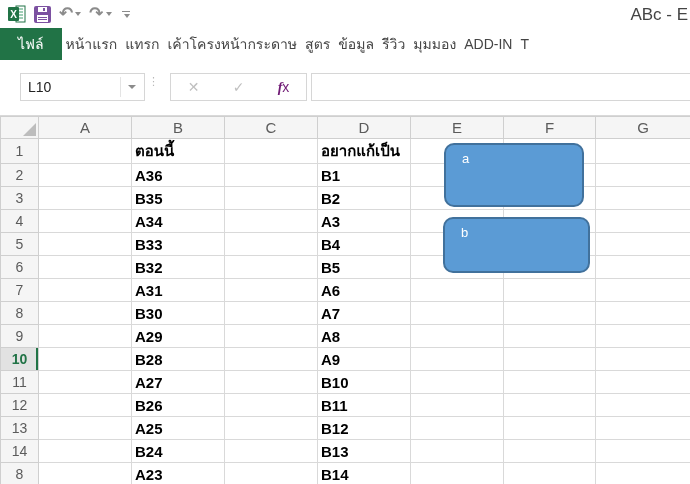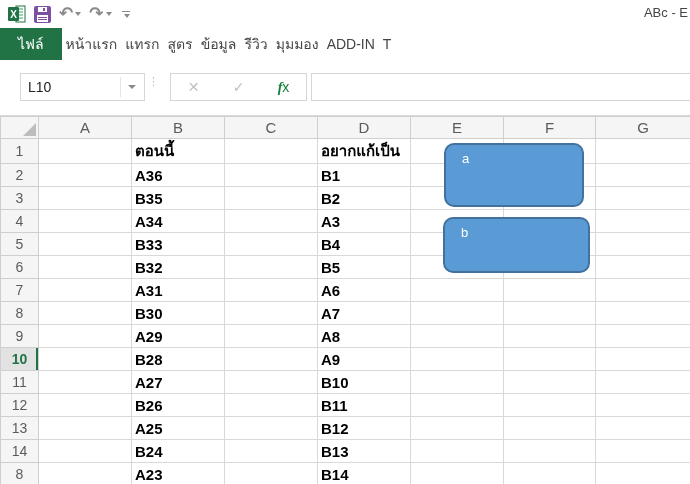--- a/index.html
+++ b/index.html
@@ -10,21 +10,21 @@
   
   .titlebar { position:absolute; top:0; left:0; width:100%; height:28px; background:#fff; }
   .qat { position:absolute; left:6px; top:3px; display:flex; align-items:center; gap:4px; }
   .qat-btn { display:inline-flex; align-items:center; justify-content:center;
     height:22px; padding:0 2px; }
   .arrow-glyph { font-size:17px; color:#8b8b8b; line-height:20px; font-weight:bold; }
   .caret-down { width:0; height:0; border-left:3px solid transparent;
     border-right:3px solid transparent; border-top:4px solid #8b8b8b; margin-left:2px; }
   .qat-more { display:inline-flex; flex-direction:column; align-items:center; gap:2px; margin-left:4px; }
   .qat-more .bar { width:8px; height:1px; background:#8b8b8b; }
-  .win-title { position:absolute; top:5px; right:2px; font-size:13px; color:#444;
+  .win-title { position:absolute; top:5px; right:2px; font-size:17px; color:#444;
     white-space:nowrap; overflow:hidden; }
 
   
   .tabbar { position:absolute; top:28px; left:0; width:100%; height:32px;
     display:flex; align-items:stretch; background:#fff; }
   .tab { display:flex; align-items:center; padding:0 4px; font-size:14px;
     color:#444; cursor:default; white-space:nowrap; }
   .tab.active { background:#217346; color:#fff; margin-left:0; padding:0 18px; }
 
   
@@ -35,21 +35,21 @@
   .nb-sep { width:1px; height:20px; background:#e4e4e4; margin-right:7px; }
   .nb-caret { width:0; height:0; border-left:4px solid transparent;
     border-right:4px solid transparent; border-top:4px solid #8b8b8b; margin-right:8px; }
   .fb-dots { position:absolute; left:148px; top:5px; color:#b8b8b8; font-size:11px;
     letter-spacing:0; line-height:6px; text-align:center; width:8px; }
   .fb-buttons { position:absolute; left:170px; top:0; width:137px; height:28px;
     border:1px solid #d6d6d6; background:#fff; display:flex; align-items:center;
     justify-content:space-around; }
   .fb-x { color:#c0c0c0; font-size:14px; font-weight:bold; }
   .fb-check { color:#c0c0c0; font-size:14px; font-weight:bold; }
-  .fb-fx { color:#15803d; font-size:14px; }
+  .fb-fx { color:#701a75; font-size:14px; }
   .fb-fx i { font-family:"Liberation Serif","DejaVu Serif",serif; font-style:italic; font-weight:bold; }
   .fb-input { position:absolute; left:311px; top:0; right:-2px; height:28px;
     border:1px solid #d6d6d6; background:#fff; }
 
   
   .sheet { position:absolute; top:115px; left:0; width:690px; border-top:1px solid #d9d9d9; }
   table { border-collapse:collapse; table-layout:fixed; width:690px; }
   th, td { border:1px solid #d9d9d9; overflow:hidden; white-space:nowrap; }
   thead th { background:#f5f5f5; border-color:#cfcfcf; height:22px;
     font-weight:400; font-size:15px; color:#5b5b5b; text-align:center; vertical-align:middle; }
@@ -115,20 +115,21 @@
         <span class="caret-down"></span>
       </span>
     </div>
     <div class="win-title">ABc - E</div>
   </div>
 
   <div class="tabbar">
       <span class="tab active">ไฟล์</span>
       <span class="tab">หน้าแรก</span>
       <span class="tab">แทรก</span>
+      <span class="tab">เค้าโครงหน้ากระดาษ</span>
       <span class="tab">สูตร</span>
       <span class="tab">ข้อมูล</span>
       <span class="tab">รีวิว</span>
       <span class="tab">มุมมอง</span>
       <span class="tab">ADD-IN</span>
       <span class="tab">T</span>
     </div>
 
   <div class="formula-row">
     <div class="name-box">

